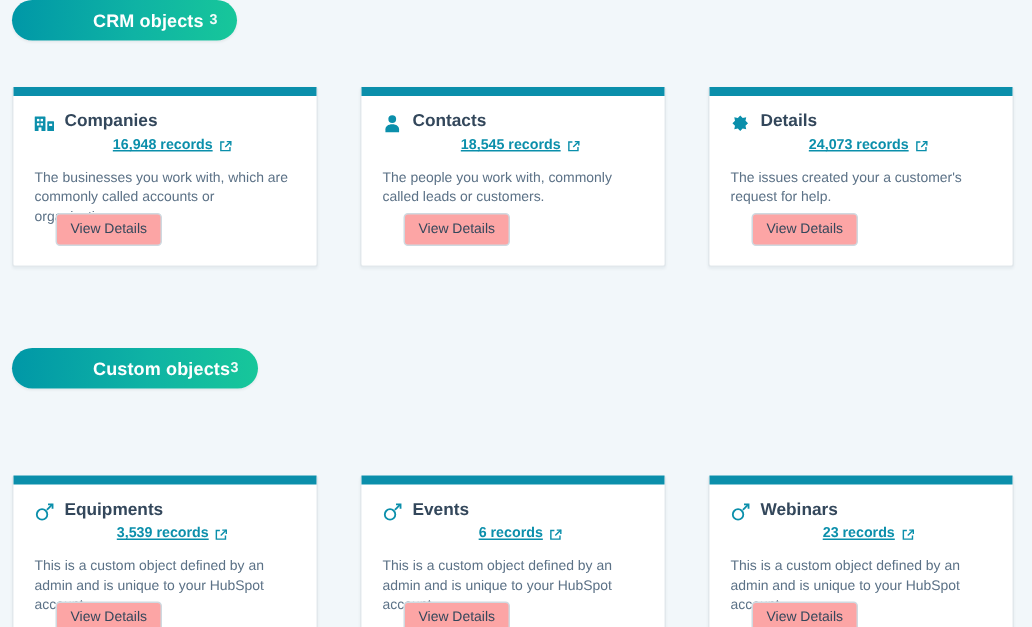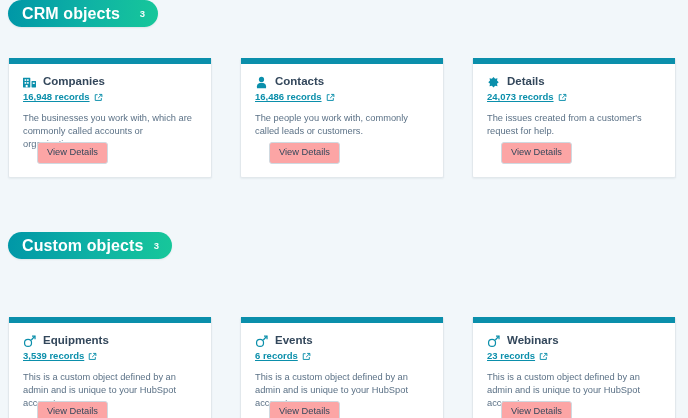--- a/index.html
+++ b/index.html
@@ -43,25 +43,26 @@
     background: linear-gradient(95deg, #0097a7 0%, #0fb3a4 55%, #17c79a 100%);
     color: #ffffff;
     box-sizing: border-box;
     padding: 0 13px 0 14px;
     box-shadow: 0 1px 2px rgba(0,0,0,0.07);
   }
   .pill-crm    { width: 150px; }
   .pill-custom { width: 164px; }
 
   .pill-label {
-    font-size: 16px;
+    font-size: 12px;
     font-weight: bold;
     letter-spacing: 0.1px;
     line-height: 1;
     white-space: nowrap;
+    margin-left: 40px;
   }
   .pill-count {
     font-size: 9.5px;
     font-weight: bold;
     line-height: 1;
     opacity: 0.95;
   }
 
   
   .card-row {
@@ -116,20 +117,21 @@
     line-height: 14px;
     margin: 0;
     white-space: nowrap;
   }
 
   .card-link-row {
     display: flex;
     align-items: center;
     gap: 4px;
     margin-top: 2px;
+    justify-content: center;
   }
   .card-link {
     font-size: 9.5px;
     font-weight: bold;
     color: #0b8fab;
     text-decoration: underline;
     line-height: 12px;
     cursor: pointer;
     white-space: nowrap;
   }
@@ -217,21 +219,21 @@
         <div class="card-head">
           <span class="card-icon">
             <svg viewBox="0 0 16 16" width="13" height="13" fill="currentColor" aria-hidden="true">
               <circle cx="8" cy="4.2" r="3.2"></circle>
               <path d="M8 8.4c-3.4 0-5.6 1.9-5.6 4.1V15h11.2v-2.5c0-2.2-2.2-4.1-5.6-4.1z"></path>
             </svg>
           </span>
           <h3 class="card-title">Contacts</h3>
         </div>
         <div class="card-link-row">
-          <span class="card-link">16,486 records</span>
+          <span class="card-link">18,545 records</span>
           <span class="ext-icon">
             <svg viewBox="0 0 16 16" width="9" height="9" fill="none" stroke="currentColor" stroke-width="1.7" aria-hidden="true">
               <path d="M13 9v4.2H2.2V3h4.2"></path>
               <path d="M9.2 2.5H14v4.7"></path>
               <path d="M14 2.5L7.4 9"></path>
             </svg>
           </span>
         </div>
         <p class="card-desc">The people you work with, commonly called leads or customers.</p>
       </div>
@@ -252,21 +254,21 @@
         <div class="card-link-row">
           <span class="card-link">24,073 records</span>
           <span class="ext-icon">
             <svg viewBox="0 0 16 16" width="9" height="9" fill="none" stroke="currentColor" stroke-width="1.7" aria-hidden="true">
               <path d="M13 9v4.2H2.2V3h4.2"></path>
               <path d="M9.2 2.5H14v4.7"></path>
               <path d="M14 2.5L7.4 9"></path>
             </svg>
           </span>
         </div>
-        <p class="card-desc">The issues created from a customer's request for help.</p>
+        <p class="card-desc">The issues created your a customer's request for help.</p>
       </div>
       <button class="card-btn">View Details</button>
     </div>
 
   </div>
 
   <div class="section section-custom">
     <div class="pill pill-custom">
       <span class="pill-label">Custom objects</span>
       <span class="pill-count">3</span>

